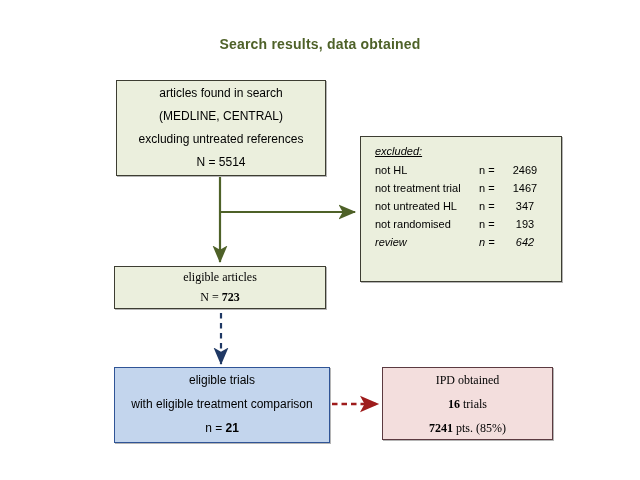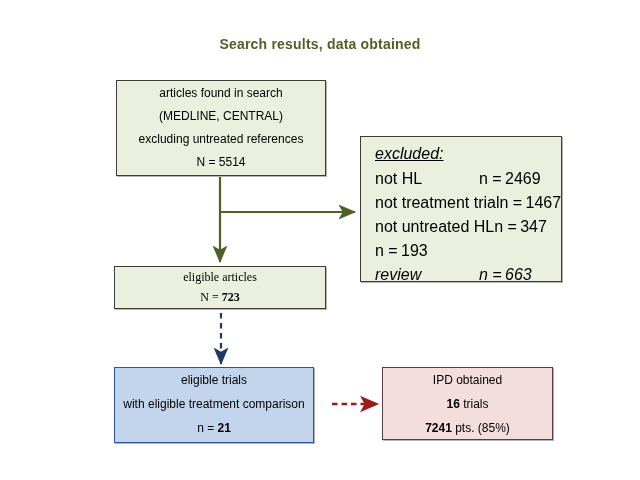--- a/index.html
+++ b/index.html
@@ -57,20 +57,21 @@
   }
   .box-blue {
     background: #c3d5ed;
     border: 1px solid #2f5496;
     box-shadow: 1px 1px 0 rgba(120,120,120,0.55);
   }
   .box-pink {
     background: #f3dedd;
     border: 1px solid #5b3a40;
     box-shadow: 1px 1px 0 rgba(120,120,120,0.55);
+    font-family: Liberation Serif, serif;
   }
 
   
   #box-articles-found {
     left: 116px;
     top: 80px;
     width: 210px;
     height: 96px;
   }
   #box-articles-found .line { margin: 5.5px 0; }
@@ -82,21 +83,21 @@
     width: 212px;
     height: 43px;
     font-family: Liberation Serif, serif;
   }
   #box-eligible-articles .line { margin: 4px 0; }
 
   
   #box-eligible-trials {
     left: 114px;
     top: 367px;
-    width: 200px;
+    width: 216px;
     height: 76px;
   }
   #box-eligible-trials .line { margin: 6px 0; }
 
   
   #box-ipd-obtained {
     left: 382px;
     top: 367px;
     width: 171px;
     height: 73px;
@@ -108,37 +109,37 @@
     position: absolute;
     left: 360px;
     top: 136px;
     width: 202px;
     height: 146px;
     box-sizing: border-box;
     background: #ebefdd;
     border: 1px solid #3d3d32;
     box-shadow: 1px 1px 0 rgba(120,120,120,0.55);
     padding: 8px 12px 6px 14px;
-    font-size: 16px;
+    font-size: 11px;
   }
   #excluded-heading {
     font-style: italic;
     text-decoration: underline;
     margin-bottom: 7px;
     display: block;
   }
   .excl-row {
     display: flex;
     align-items: baseline;
     margin-bottom: 6px;
   }
   .excl-row:last-child { margin-bottom: 0; font-style: italic; }
   .excl-label { flex: 0 0 104px; white-space: nowrap; }
   .excl-neq   { flex: 0 0 26px; }
-  .excl-value { flex: 0 0 40px; text-align: left; }
+  .excl-value { flex: 0 0 40px; text-align: center; }
 
   
   #connectors {
     position: absolute;
     left: 0;
     top: 0;
     width: 640px;
     height: 480px;
     pointer-events: none;
   }
@@ -193,27 +194,28 @@
           <span class="excl-label">not treatment trial</span>
           <span class="excl-neq">n =</span>
           <span class="excl-value">1467</span>
         </div>
         <div class="excl-row">
           <span class="excl-label">not untreated HL</span>
           <span class="excl-neq">n =</span>
           <span class="excl-value">347</span>
         </div>
         <div class="excl-row">
+          <span class="excl-label">not randomised</span>
           <span class="excl-neq">n =</span>
           <span class="excl-value">193</span>
         </div>
         <div class="excl-row">
           <span class="excl-label">review</span>
           <span class="excl-neq">n =</span>
-          <span class="excl-value">663</span>
+          <span class="excl-value">642</span>
         </div>
       </div>
   </div>
 
   <div class="box box-green" id="box-eligible-articles">
     <span class="line">eligible articles</span>
     <span class="line"><span>N = </span><b>723</b></span>
   </div>
 
   <div class="box box-blue" id="box-eligible-trials">

